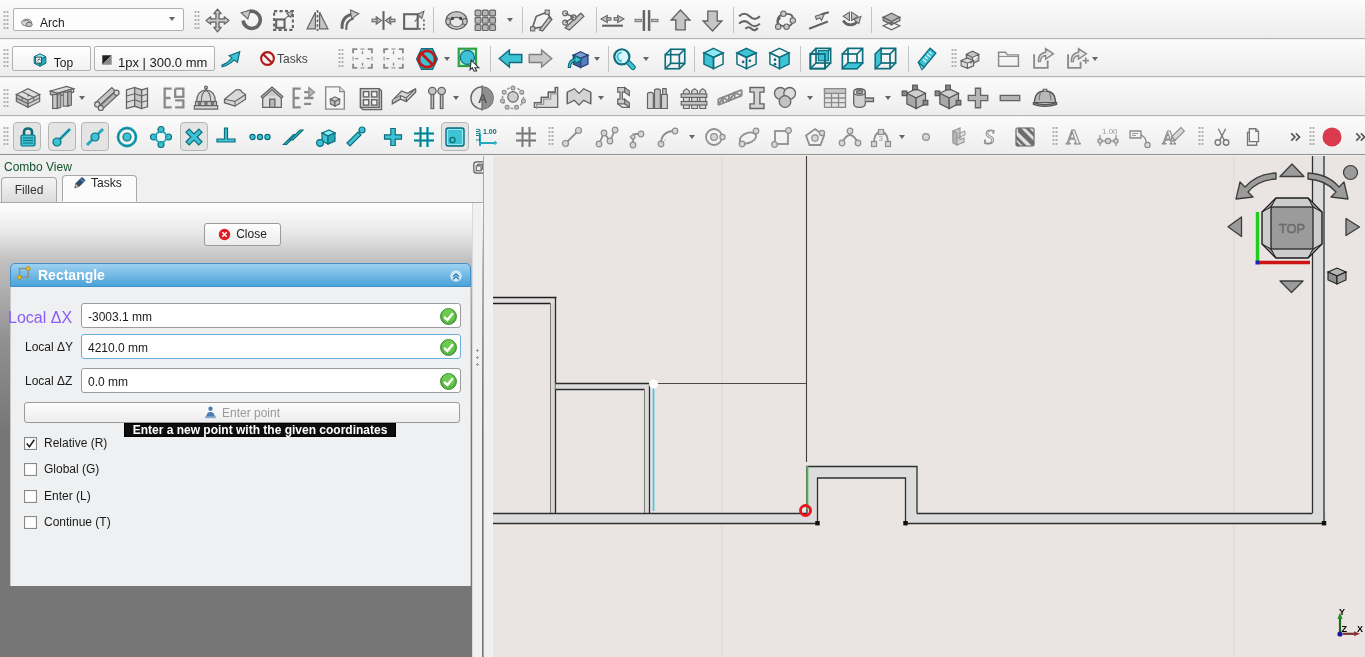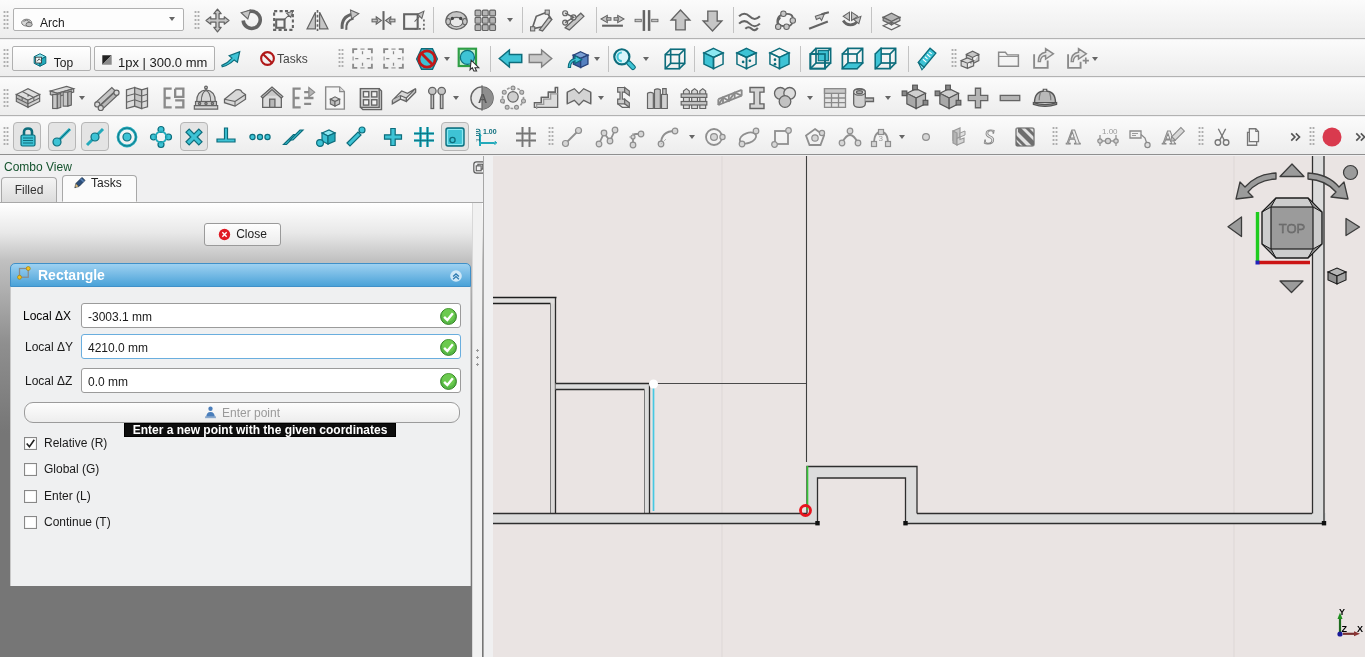--- a/index.html
+++ b/index.html
@@ -847,21 +847,21 @@
         <rect x="4" y="4" width="14" height="14" fill="none" stroke="#8a8a8a" stroke-width="2"></rect>
         <circle cx="18" cy="4" r="3.2" fill="#f0c020" stroke="#a07800" stroke-width="1"></circle>
         <circle cx="4" cy="18" r="3.2" fill="#f0c020" stroke="#a07800" stroke-width="1" <="" svg=""></circle>
       </svg></span>
     <span style="margin-left:6px;font-size:14px;font-weight:bold;color:#fff">Rectangle</span>
     <span style="position:absolute;right:7px;top:5px"><svg width="14" height="14" viewBox="0 0 24 24">
         <circle cx="12" cy="12" r="10" fill="#cfe8f7"></circle>
         <path d="M7 13 L12 8.5 L17 13 M7 17.5 L12 13 L17 17.5" fill="none" stroke="#2d7ab0" stroke-width="2.2" <="" svg=""></path>
       </svg></span>
   </div>
-<div class="abs" style="left:23px;top:309px;font-size:12px;color:#000000">Local ΔX</div>
+<div class="abs" style="left:8px;top:309px;font-size:16px;color:#8b5cf6">Local ΔX</div>
 <div class="abs" style="left:81px;top:303px;width:380px;height:25px;background:#fff;border:1px solid #9b9b9b;border-radius:3px">
     <span style="position:absolute;left:6px;top:6px;font-size:12px;color:#1a1a1a">-3003.1 mm</span>
     <span style="position:absolute;right:2px;top:2.5px"><svg width="19" height="19" viewBox="0 0 24 24">
         <circle cx="12" cy="12" r="10" fill="#57b846" stroke="#2e7d1e" stroke-width="1.2"></circle>
         <circle cx="12" cy="10" r="8" fill="#7ed957" opacity="0.55"></circle>
         <path d="M6.5 12.5 L10.5 16.5 L17.5 8" fill="none" stroke="#fff" stroke-width="3" <="" svg=""></path>
       </svg></span>
   </div>
 <div class="abs" style="left:25px;top:340px;font-size:12px;color:#1a1a1a">Local ΔY</div>
 <div class="abs" style="left:81px;top:334px;width:380px;height:25px;background:#fff;border:1px solid #6aaede;border-radius:3px">
@@ -874,21 +874,21 @@
   </div>
 <div class="abs" style="left:25px;top:374px;font-size:12px;color:#1a1a1a">Local ΔZ</div>
 <div class="abs" style="left:81px;top:368px;width:380px;height:25px;background:#fff;border:1px solid #9b9b9b;border-radius:3px">
     <span style="position:absolute;left:6px;top:6px;font-size:12px;color:#1a1a1a">0.0 mm</span>
     <span style="position:absolute;right:2px;top:2.5px"><svg width="19" height="19" viewBox="0 0 24 24">
         <circle cx="12" cy="12" r="10" fill="#57b846" stroke="#2e7d1e" stroke-width="1.2"></circle>
         <circle cx="12" cy="10" r="8" fill="#7ed957" opacity="0.55"></circle>
         <path d="M6.5 12.5 L10.5 16.5 L17.5 8" fill="none" stroke="#fff" stroke-width="3" <="" svg=""></path>
       </svg></span>
   </div>
-<div class="abs" style="left:24px;top:402px;width:436px;height:21px;background:linear-gradient(#fdfdfd,#ededed);border:1px solid #9b9b9b;border-radius:9px;display:flex;align-items:center;justify-content:center;font-size:12px;color:#9a9a9a">
+<div class="abs" style="left:24px;top:402px;width:436px;height:21px;background:linear-gradient(#fdfdfd,#ededed);border:1px solid #9b9b9b;border-radius:3px;display:flex;align-items:center;justify-content:center;font-size:12px;color:#9a9a9a">
     <svg width="13" height="13" viewBox="0 0 24 24">
       <circle cx="12" cy="5" r="4" fill="#4a7ebb"></circle>
       <path d="M4 22 Q4 11 12 11 Q20 11 20 22 Z" fill="#4a7ebb"></path>
       <rect x="2" y="19" width="20" height="3.5" fill="#89a8cc" <="" svg=""></rect>
     </svg>
     <span style="margin-left:5px">Enter point</span>
   </div>
 <div class="abs" style="left:124px;top:423px;width:272px;height:14px;background:#0d0d0d;border:1px solid #000;color:#fff;font-size:12px;font-weight:bold;display:flex;align-items:center;justify-content:center;z-index:4;white-space:nowrap">Enter a new point with the given coordinates</div>
 <div class="abs" style="left:24px;top:435.5px"><svg width="13" height="13" viewBox="0 0 24 24">
       <rect x="1" y="1" width="22" height="22" fill="#fff" stroke="#888" stroke-width="2"></rect>

